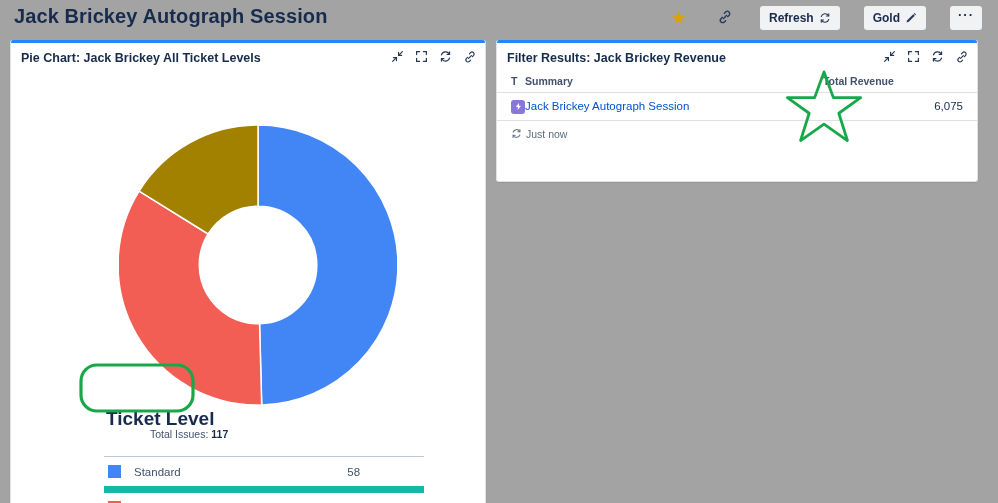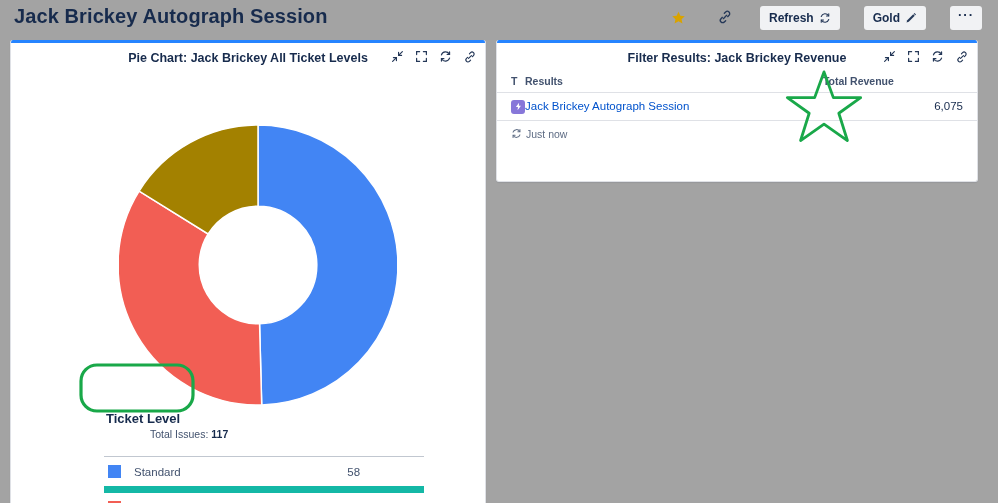--- a/index.html
+++ b/index.html
@@ -47,42 +47,42 @@
     border-top: none;
     box-shadow: 0 1px 1px rgba(9,30,66,.08);
     overflow: hidden;
   }
   .panel-accent { height: 3px; background: #2684ff; width: 100%; }
   .panel-left  { left: 10px;  top: 40px; width: 476px; height: 470px; }
   .panel-right { left: 496px; top: 40px; width: 482px; height: 142px; }
 
   .panel-head {
     position: relative; height: 30px; padding: 0 10px;
-    display: flex; align-items: center; justify-content: center;
+    display: flex; align-items: center;
   }
   .panel-title {
     font-size: 12.5px; font-weight: 600; color: #172b4d; white-space: nowrap;
   }
   .panel-head-icons {
     position: absolute; right: 8px; top: 6px;
     display: flex; align-items: center; gap: 9px;
   }
   .hicon { width: 15px; height: 15px; display:flex; align-items:center;
     justify-content:center; cursor: pointer; }
 
   
   .chart-area { position: relative; height: 300px; }
   .donut { position: absolute; left: 108px; top: 48px; }
 
   
   .legend-wrap { position: absolute; left: 0; top: 370px; width: 100%; }
   .legend-title-box {
     position: absolute; left: 85px; top: -2px; padding: 2px 8px 4px 10px;
   }
-  .legend-title { font-size: 13px; font-weight: 700; color: #172b4d;
+  .legend-title { font-size: 19px; font-weight: 700; color: #172b4d;
     line-height: 17px; }
   .legend-sub { font-size: 10.5px; color: #42526e; line-height: 14px; margin-left: 44px; }
   .legend-sub b { color: #172b4d; font-weight: 700; }
 
   .legend-table {
     position: absolute; left: 93px; top: 46px; width: 320px;
     border-collapse: collapse;
   }
   .legend-table tr { border-bottom: 7px solid #14b8a6; }
   .legend-table tr:first-child { border-top: 1px solid #c1c7d0; }
@@ -287,21 +287,21 @@
             <path d="M13 17.5 L11 19.5 a3.5 3.5 0 0 1 -5 -5 L8 12.5"></path>
           </svg>
         </span>
       </div>
     </div>
 
     <table class="rtable">
       <thead>
         <tr>
           <th class="col-t">T</th>
-          <th>Results</th>
+          <th>Summary</th>
           <th class="col-rev">Total Revenue</th>
         </tr>
       </thead>
       <tbody>
         <tr>
           <td class="col-t">
             <span class="type-icon">
               <svg width="9" height="9" viewBox="0 0 24 24">
                 <polygon points="13.5,2 5,13.5 10.5,13.5 9.5,22 18.5,10 13,10" fill="#ffffff"></polygon>
               </svg>

